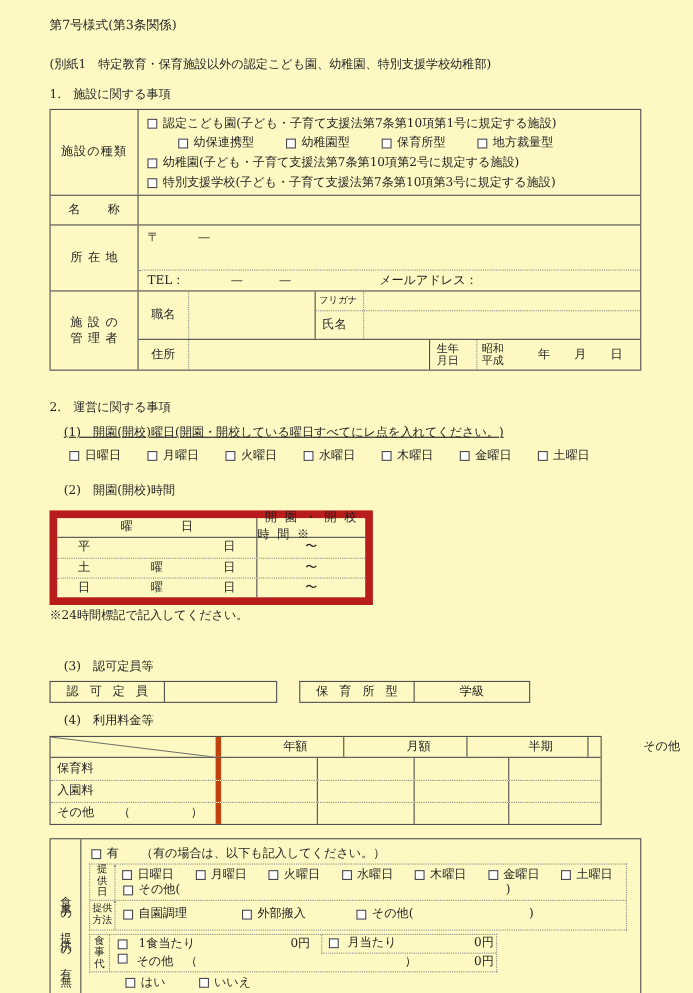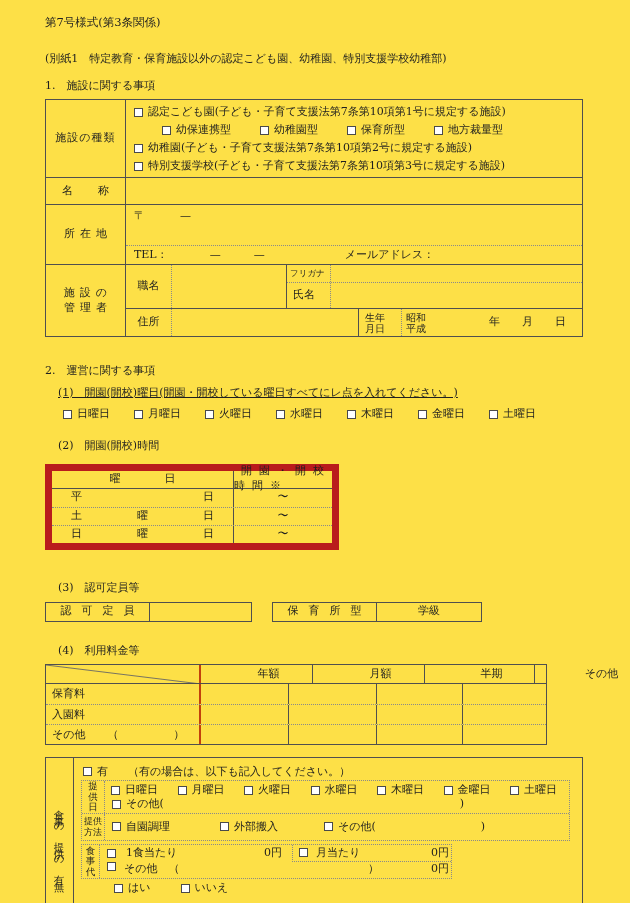--- a/index.html
+++ b/index.html
@@ -1,19 +1,19 @@
 <!DOCTYPE html>
 <html><head>
 <meta charset="utf-8">
 <style>
   * { margin:0; padding:0; box-sizing:border-box; }
   html,body { background:#fff; }
   .doc {
     position:relative; width:630px; height:903px; overflow:hidden;
-    background:#fde047; color:#1f1f1f;
+    background:#fef9c3; color:#1f1f1f;
     font-family:"DejaVu Serif","Liberation Serif",serif;
     font-size:11px; line-height:1.35;
     padding:15px 0 0 45px;
   }
   .inner { width:538px; }
   .dr { border-right:1px dotted #8a8a8a; }
   .cb { display:inline-block; width:9px; height:9px; border:1px solid #4a4a4a; background:#fff; flex:0 0 auto; }
   .opt { display:inline-flex; align-items:center; gap:5px; white-space:nowrap; }
   .spread { display:flex; justify-content:space-between; }
   .ctr { display:flex; align-items:center; justify-content:center; }
@@ -46,21 +46,21 @@
   .lab46 { width:46px; flex:0 0 46px; display:flex; align-items:center; justify-content:center; }
   .blank115 { flex:1; }
   .mname { width:296px; flex:0 0 296px; border-left:1px solid #4f4f4f; display:flex; flex-direction:column; }
   .furirow { height:18px; display:flex; border-bottom:1px dotted #8a8a8a; }
   .furilab { width:44px; flex:0 0 44px; font-size:8.5px; display:flex; align-items:center; padding-left:3px; }
   .namerow { flex:1; display:flex; }
   .namelab { width:44px; flex:0 0 44px; display:flex; align-items:center; padding-left:6px; }
   .fieldfill { flex:1; }
   .blank186 { width:186px; flex:0 0 186px; }
   .birth { width:44px; flex:0 0 44px; border-left:1px solid #4f4f4f; font-size:10px; line-height:11px;
-           display:flex; flex-direction:column; justify-content:center; padding-left:6px; }
+           display:flex; flex-direction:column; justify-content:center; padding-left:6px;margin-left:32px; }
   .era { width:40px; flex:0 0 40px; font-size:10px; line-height:11px;
          display:flex; flex-direction:column; justify-content:center; padding-left:4px; }
   .ymd { flex:1; display:flex; align-items:center; justify-content:flex-end; padding-right:16px; }
 
   
   .wdays { margin-top:6px; margin-left:18px; display:flex; gap:24px; height:15px; align-items:center; }
   .t2 { margin-top:10px; width:294px; border:7px solid #b91c1c; }
   .t2head { display:flex; height:18px; border-bottom:1px solid #4f4f4f; }
   .t2c1 { width:182px; flex:0 0 182px; border-right:1px solid #4f4f4f; }
   .t2c2 { flex:1; }
@@ -75,21 +75,21 @@
   .box1 { width:207px; height:20px; border:1px solid #4f4f4f; display:flex; }
   .box2 { width:210px; height:20px; border:1px solid #4f4f4f; display:flex; margin-left:20px; }
   .boxlab { width:104px; flex:0 0 104px; border-right:1px solid #4f4f4f; display:flex; align-items:center; justify-content:center; letter-spacing:10px; text-indent:10px; }
   .boxval { flex:1; display:flex; align-items:center; justify-content:center; }
 
   
   .t4 { margin-top:6px; width:502px; border:1px solid #4f4f4f; }
   .t4head { display:flex; height:19px; border-bottom:1px solid #4f4f4f;gap:24px; }
   .t4row { display:flex; height:20px; }
   .t4row + .t4row { border-top:1px dotted #8a8a8a; }
-  .fc0 { width:155px; flex:0 0 155px; border-right:2px solid #c2410c; position:relative; overflow:hidden;text-align:right; }
+  .fc0 { width:155px; flex:0 0 155px; border-right:5px solid #c2410c; position:relative; overflow:hidden;text-align:right; }
   .fc { width:88px; flex:0 0 88px; border-right:1px solid #4f4f4f; display:flex; align-items:center; justify-content:center; }
   .fc3 { width:86px; flex:0 0 86px; }
   .fclast { width:85px; flex:0 0 85px; border-right:none; }
   .frowlab { display:flex; align-items:center; padding-left:6px; justify-content:flex-start; }
   .diag { position:absolute; inset:0; }
 
   
   .t5 { margin-top:12px; width:538px; height:168px; border:1px solid #4f4f4f; display:flex; }
   .vcol { width:28px; flex:0 0 28px; border-right:1px solid #4f4f4f; display:flex; align-items:center; justify-content:center; }
   .vtext { writing-mode:vertical-rl; text-orientation:upright; letter-spacing:7px; font-size:10.5px; }
@@ -313,34 +313,35 @@
         <div class="t2c1" style="border-right:1px solid #4f4f4f;">
             <div class="spread dayspread">
               <span>日</span>
               <span>曜</span>
               <span>日</span>
             </div>
           </div>
         <div class="t2c2 ctr">〜</div>
       </div>
     </div>
+    <div class="note">※24時間標記で記入してください。</div>
 
     <div class="sub" style="margin-top:31px;">(3)　認可定員等</div>
     <div class="capline">
       <div class="box1">
         <div class="boxlab">認可定員</div>
         <div class="boxval"></div>
       </div>
       <div class="box2">
         <div class="boxlab">保育所型</div>
         <div class="boxval">学級</div>
       </div>
     </div>
 
-    <div class="sub" style="margin-top:22px;">(4)　利用料金等</div>
+    <div class="sub" style="margin-top:9px;">(4)　利用料金等</div>
     <div class="t4">
       <div class="t4head">
         <div class="fc0">
           <svg class="diag" viewBox="0 0 155 19" preserveAspectRatio="none">
               <line x1="0" y1="0" x2="155" y2="19" stroke="#666" stroke-width="0.9"></line>
             </svg>
         </div>
         <div class="fc">年額</div>
         <div class="fc">月額</div>
         <div class="fc fc3">半期</div>

